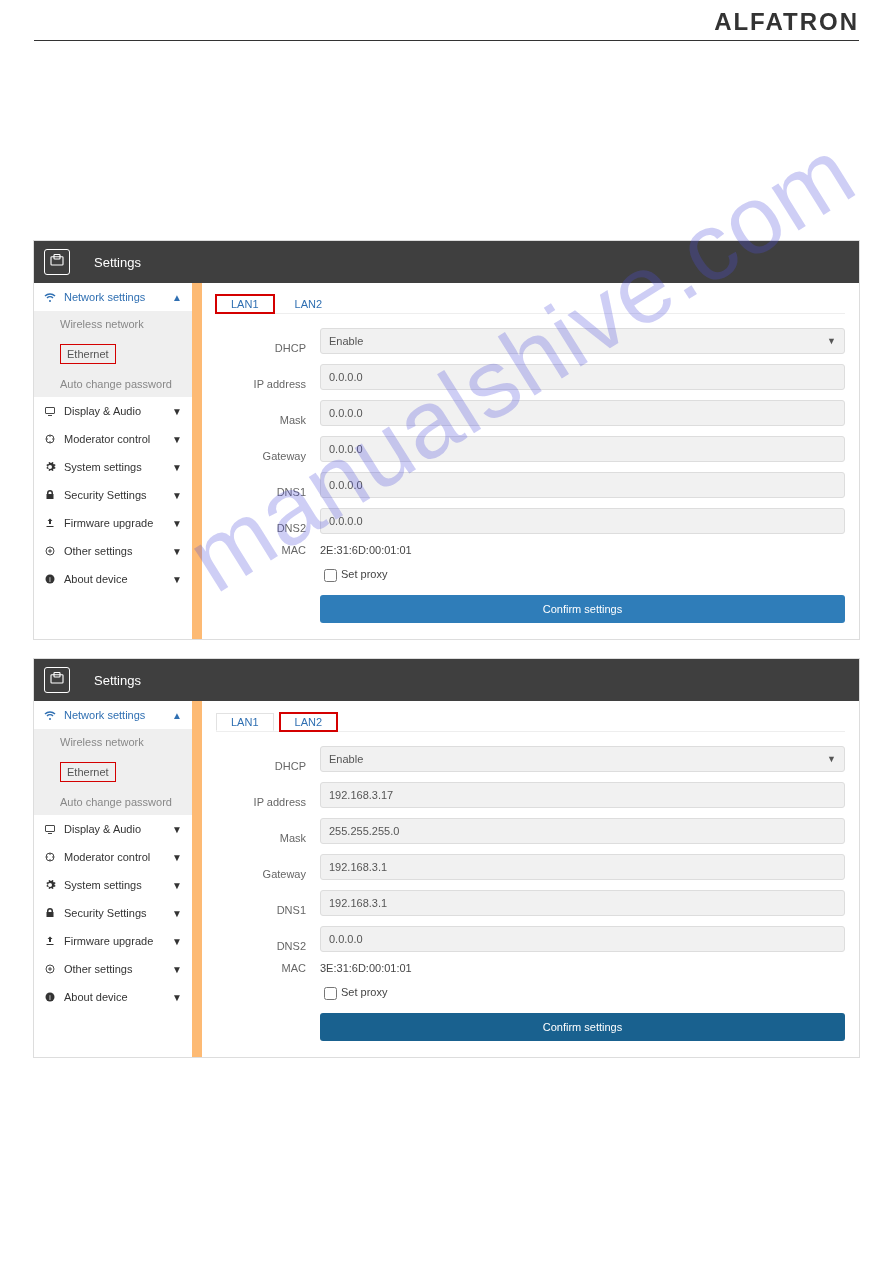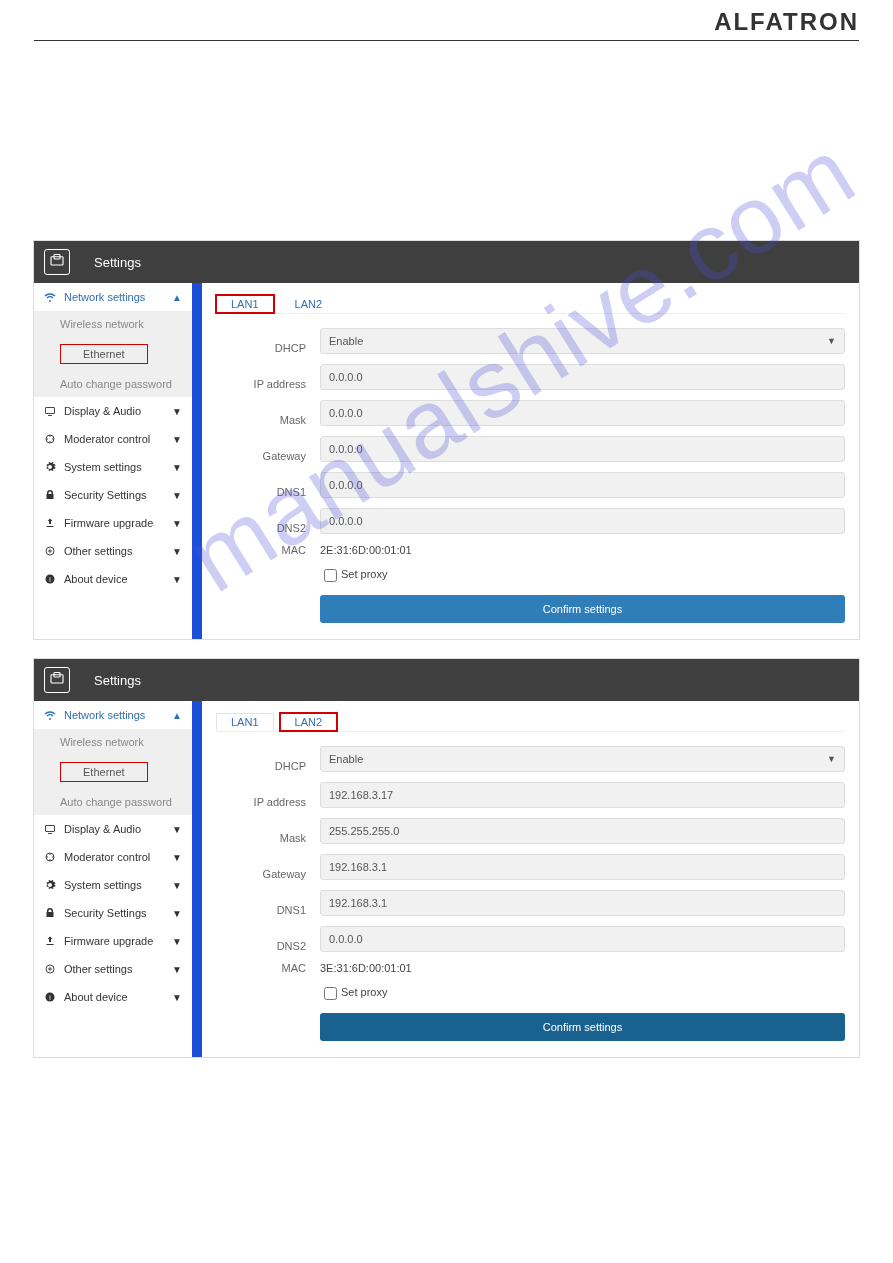--- a/index.html
+++ b/index.html
@@ -4,30 +4,30 @@
 <style>
   html,body{margin:0;padding:0;background:#fff;font-family:Arial,Helvetica,sans-serif;font-size:11px;color:#333;}
   .page{width:893px;margin:0 auto;position:relative;}
   .top-brand{font-family:Impact,Arial Black,sans-serif;font-size:24px;letter-spacing:2px;text-align:right;padding:8px 34px 4px 0;font-weight:700;}
   .hr{border:0;border-top:1px solid #333;margin:0 34px 200px 34px;}
   .panel{margin:0 34px 20px 34px;box-shadow:0 0 0 1px #ddd;background:#fff;}
   .panel-hdr{background:#3f3f3f;color:#fff;padding:8px 10px;display:flex;align-items:center;gap:24px;}
   .hdr-icon{width:24px;height:24px;border:1px solid #fff;border-radius:3px;display:flex;align-items:center;justify-content:center;}
   .hdr-icon svg{width:18px;height:18px;}
   .hdr-title{font-size:13px;}
-  .panel-body{display:flex;background:#1d4ed8;}
+  .panel-body{display:flex;background:#fdba74;}
   .sidebar{width:158px;background:#fff;}
   .sb-item{display:flex;align-items:center;padding:8px 10px;color:#333;cursor:pointer;}
   .sb-item.active{color:#2f6fb2;}
   .sb-item .lbl{flex:1;margin-left:8px;}
   .sb-item .chev{font-size:10px;}
   .sb-sub{background:#efefef;}
   .sb-subitem{padding:7px 10px 7px 26px;color:#888;cursor:pointer;}
   .sb-subitem.sel{color:#555;}
-  .redbox{border:1.5px solid #d40000;padding:3px 22px;display:inline-block;}
+  .redbox{border:1.5px solid #d40000;padding:3px 6px;display:inline-block;}
   .content{flex:1;background:#fff;margin-left:10px;padding:12px 14px 16px 14px;}
   .tabs{display:flex;gap:6px;border-bottom:1px solid #eee;margin-bottom:14px;}
   .tab{padding:2px 14px;color:#2f6fb2;cursor:pointer;border:1px solid transparent;}
   .tab.active{border:1px solid #e2e2e2;border-bottom:1px solid #fff;}
   .tab.redout{outline:2px solid #d40000;outline-offset:-1px;}
   .form-row{display:flex;align-items:flex-end;margin-bottom:10px;}
   .form-lbl{width:90px;text-align:right;color:#666;padding-right:14px;}
   .form-ctl{flex:1;}
   .input{width:100%;box-sizing:border-box;background:#f1f1f1;border:1px solid #ddd;border-radius:3px;padding:6px 8px;color:#555;}
   .select{display:flex;justify-content:space-between;align-items:center;}

